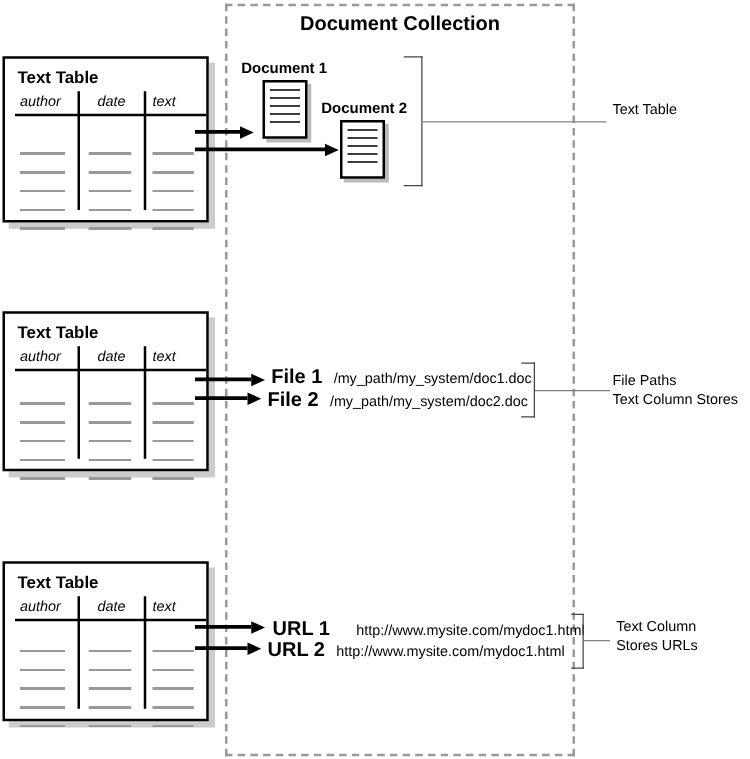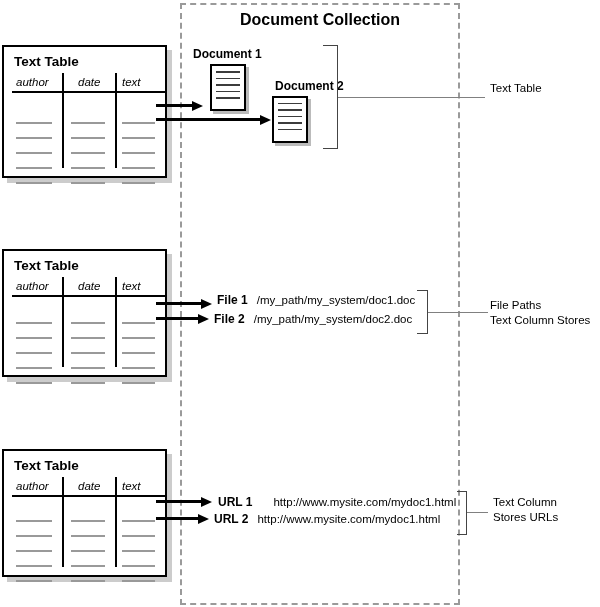--- a/index.html
+++ b/index.html
@@ -59,24 +59,24 @@
   }
   .doc::before{
     content:"";position:absolute;left:4px;right:4px;top:5px;bottom:8px;
     background-image:repeating-linear-gradient(to bottom,
       #3c3c3c 0px,#3c3c3c 1.5px,transparent 1.5px,transparent 6.5px);
   }
   .doc1{left:210px;top:64px;}
   .doc2{left:272px;top:96px;}
   .doc-label{position:absolute;font-size:12px;font-weight:bold;white-space:nowrap;}
   .dl1{left:193px;top:47px;}
-  .dl2{left:275px;top:79px;}
+  .dl2{left:257px;top:79px;}
   
   .kv{position:absolute;display:flex;align-items:baseline;white-space:nowrap;}
-  .kv .k{font-size:12px;font-weight:bold;margin-right:9px;}
+  .kv .k{font-size:16px;font-weight:bold;margin-right:9px;}
   .kv .v{font-size:11.5px;}
   .f1{left:217px;top:293px;}
   .f2{left:214px;top:312px;}
   .u1{left:218px;top:495px;gap:12px;}
   .u2{left:214px;top:512px;}
   
   .bracket{position:absolute;border:1px solid #444;border-left:none;}
   .b-docs{left:323px;top:45px;width:14px;height:102px;}
   .b-files{left:417px;top:290px;width:10px;height:42px;}
   .b-urls{left:457px;top:491px;width:9px;height:42px;}

